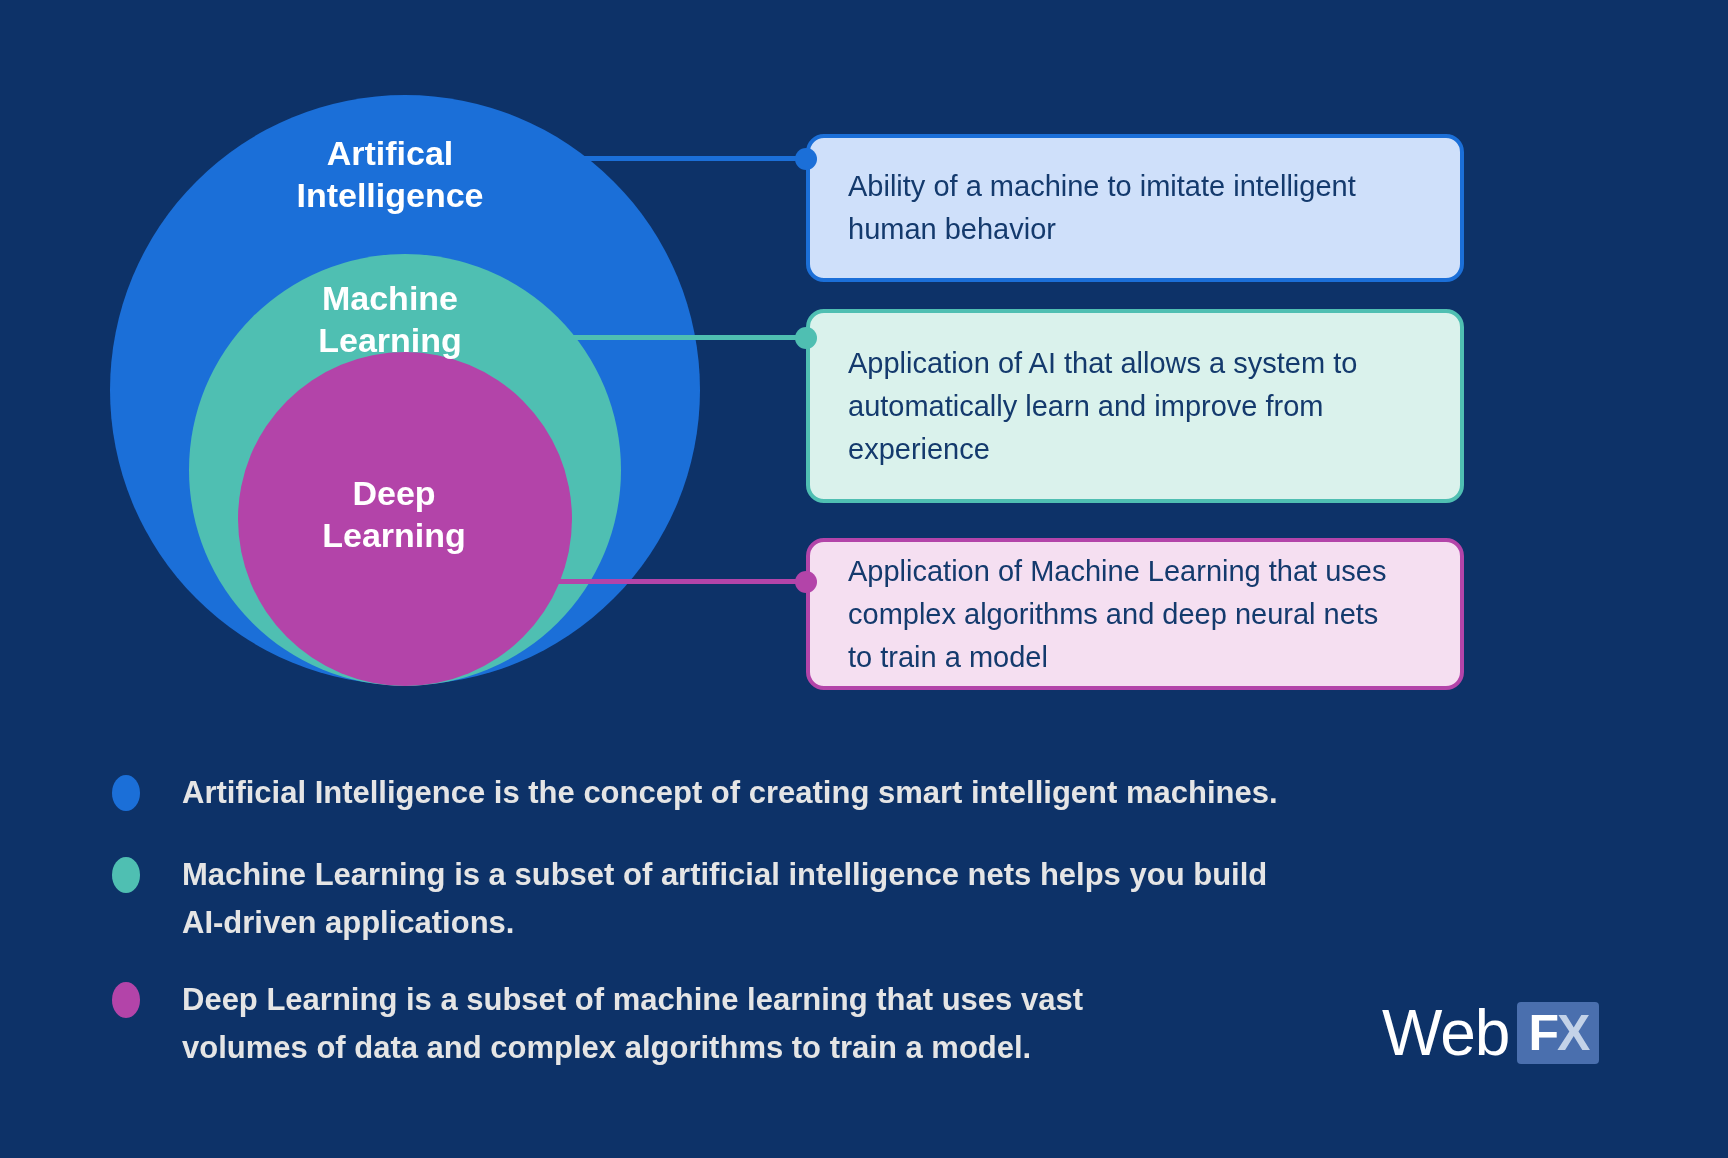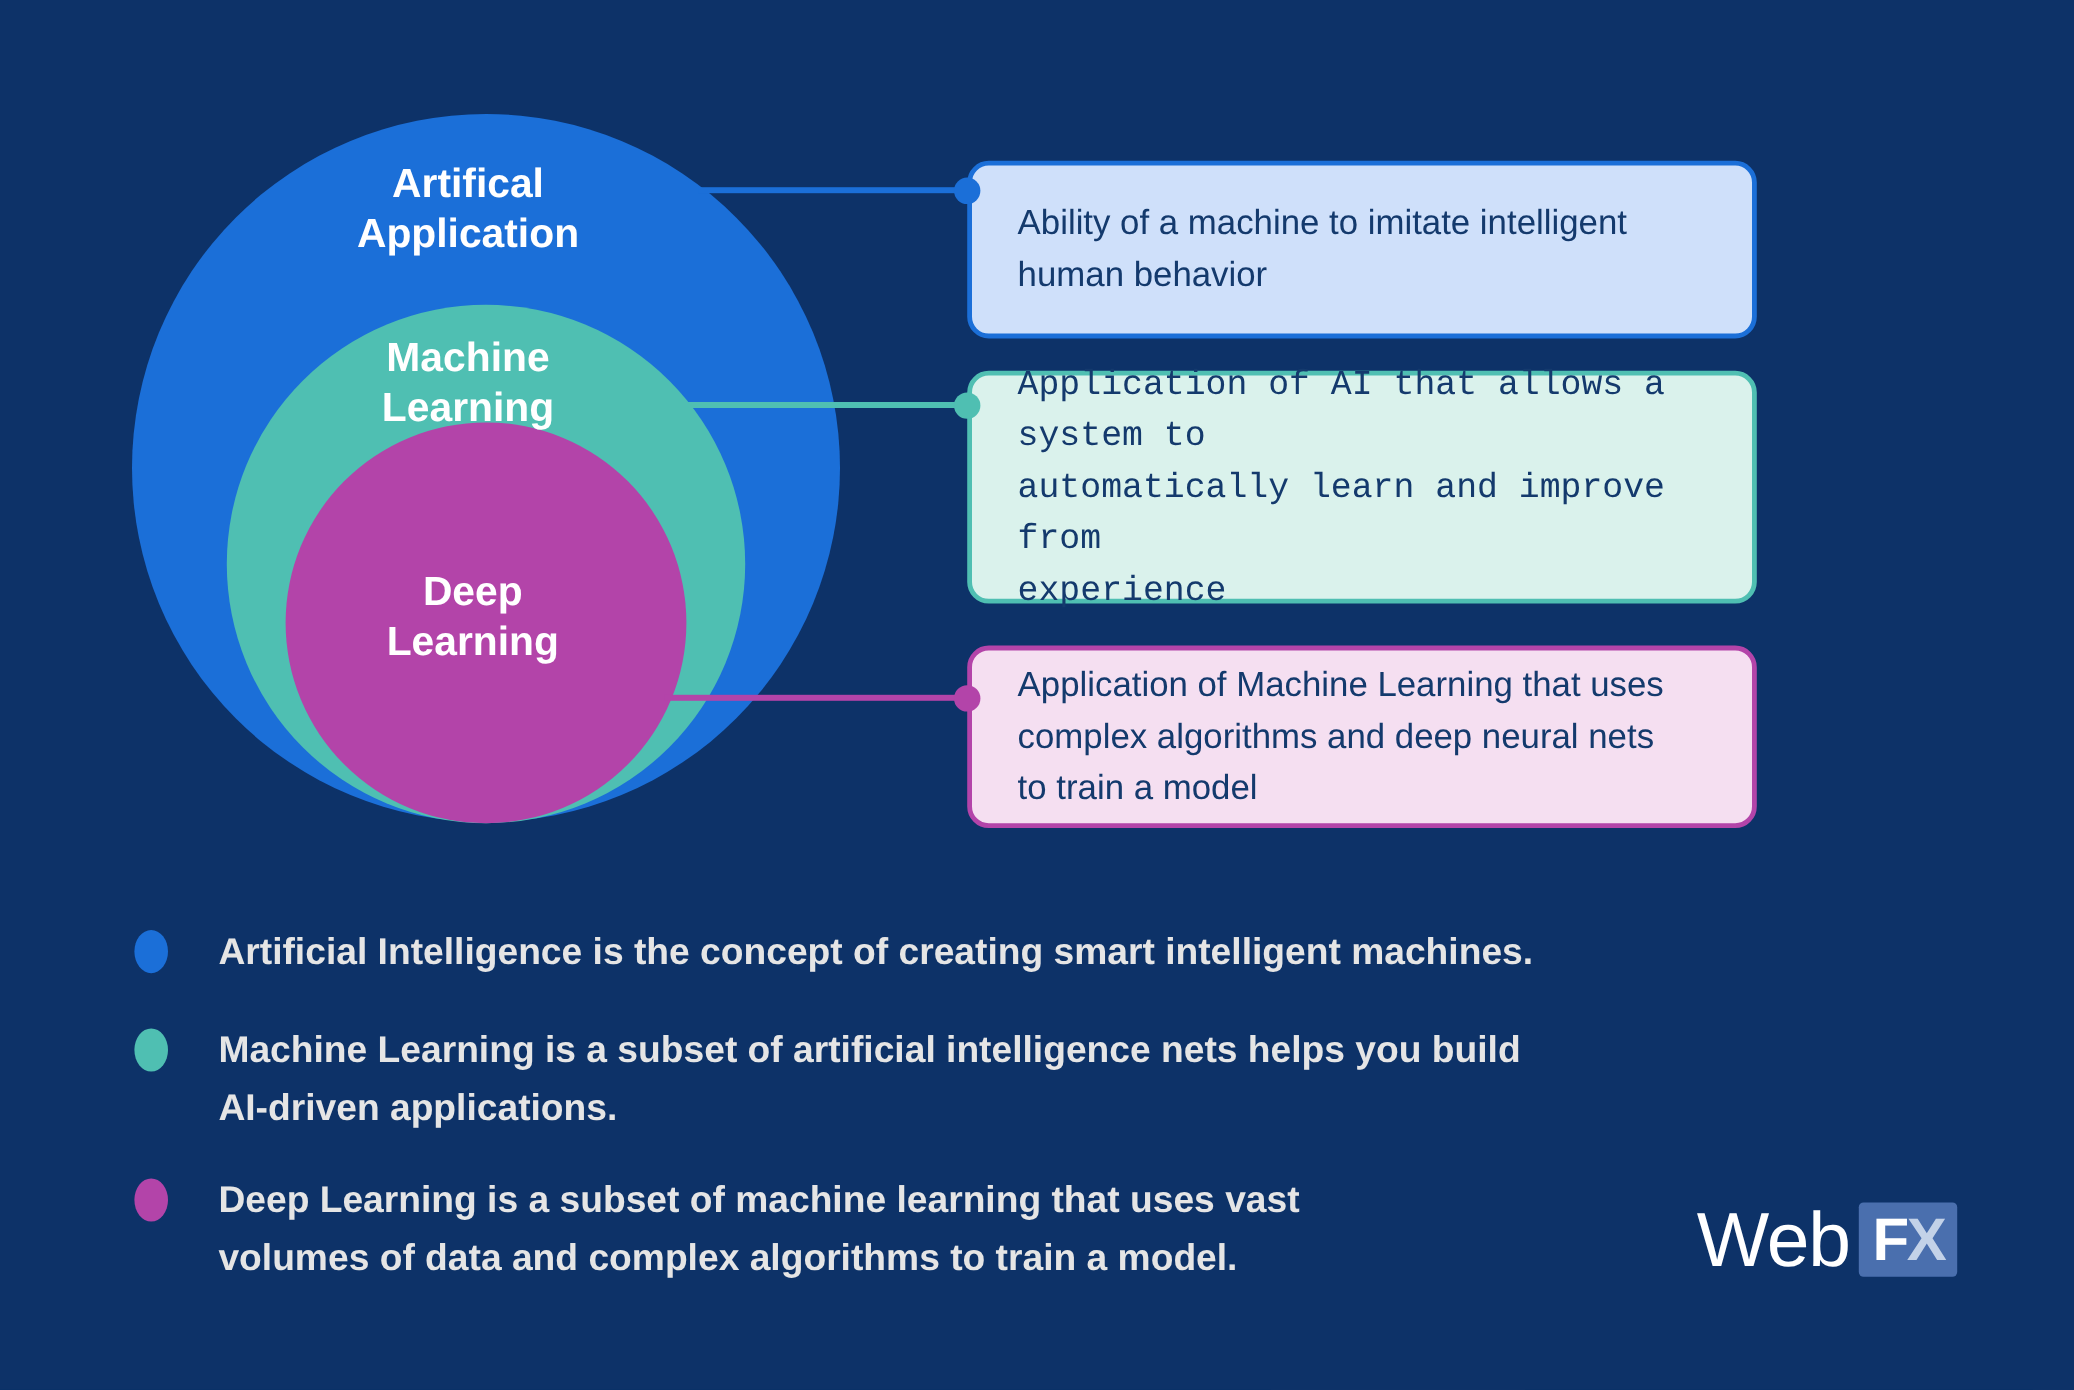--- a/index.html
+++ b/index.html
@@ -47,21 +47,21 @@
   #ldot-ai{top:775px;}
   #ldot-ml{top:857px;}
   #ldot-dl{top:982px;}
   .legend-text{
     left:182px;width:1260px;color:#e5e5e5;
     font-size:31px;font-weight:700;line-height:48px;white-space:pre-line;z-index:5;
   }
   #ltext-ai{top:769px;}
   #ltext-ml{top:851px;}
   #ltext-dl{top:976px;}
-  #logo{left:1414px;top:1000px;display:flex;align-items:center;z-index:5;}
+  #logo{left:1382px;top:1000px;display:flex;align-items:center;z-index:5;}
   #logo-web{color:#ffffff;font-size:64px;font-weight:500;letter-spacing:-1px;line-height:66px;}
   #logo-fx-badge{
     margin-left:8px;width:82px;height:62px;border-radius:4px;background:#4a6fae;
     display:flex;align-items:center;justify-content:center;
     font-size:50px;font-weight:700;letter-spacing:-2px;
   }
   #logo-fx-f{color:#ffffff;}
   #logo-fx-x{color:#c3d2e8;}
 </style>
 </head>
@@ -71,31 +71,31 @@
 
   <div class="abs circle" id="circle-ai" style="background-color: rgb(27, 111, 216);"></div>
   <div class="abs circle" id="circle-ml" style="background-color: rgb(79, 191, 178);"></div>
   <div class="abs circle" id="circle-dl" style="background-color: rgb(179, 68, 169);"></div>
 
   <div class="abs connector" id="line-ai" style="background-color: rgb(27, 111, 216);"></div>
   <div class="abs connector" id="line-ml" style="background-color: rgb(79, 191, 178);"></div>
   <div class="abs connector" id="line-dl" style="background-color: rgb(179, 68, 169);"></div>
 
   <div class="abs circle-label" id="label-ai">Artifical
-Application</div>
+Intelligence</div>
   <div class="abs circle-label" id="label-ml">Machine
 Learning</div>
   <div class="abs circle-label" id="label-dl">Deep
 Learning</div>
 
   <div class="abs callout" id="box-ai" style="background-color: rgb(207, 224, 250); border-color: rgb(27, 111, 216);">
     <div class="callout-text">Ability of a machine to imitate intelligent
 human behavior</div>
   </div>
-  <div class="abs callout" id="box-ml" style="background-color: rgb(218, 242, 236); border-color: rgb(79, 191, 178); font-family: Liberation Mono, monospace;">
+  <div class="abs callout" id="box-ml" style="background-color: rgb(218, 242, 236); border-color: rgb(79, 191, 178);">
     <div class="callout-text">Application of AI that allows a system to
 automatically learn and improve from
 experience</div>
   </div>
   <div class="abs callout" id="box-dl" style="background-color: rgb(245, 223, 241); border-color: rgb(179, 68, 169);">
     <div class="callout-text">Application of Machine Learning that uses
 complex algorithms and deep neural nets
 to train a model</div>
   </div>
 

